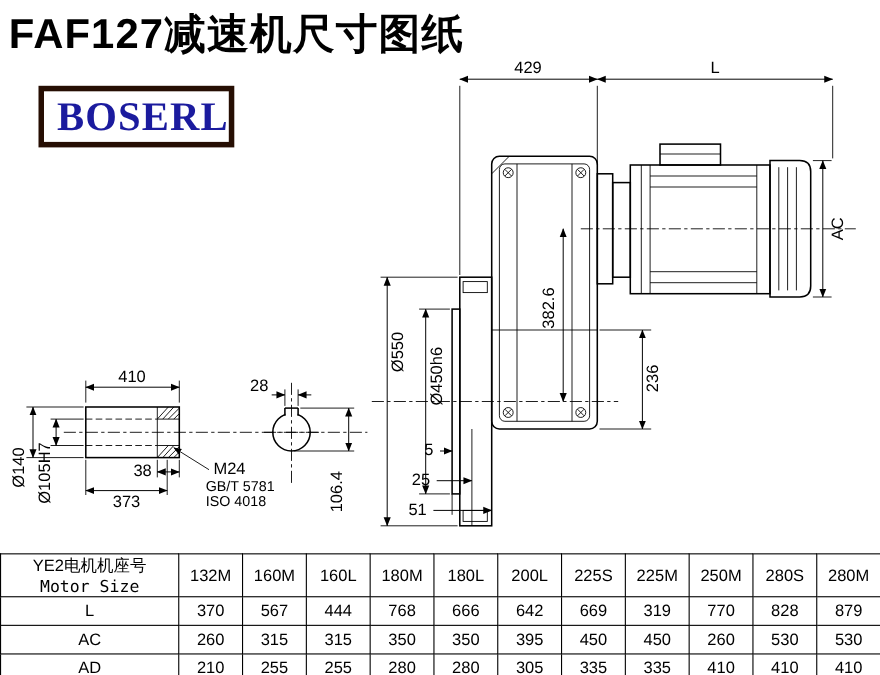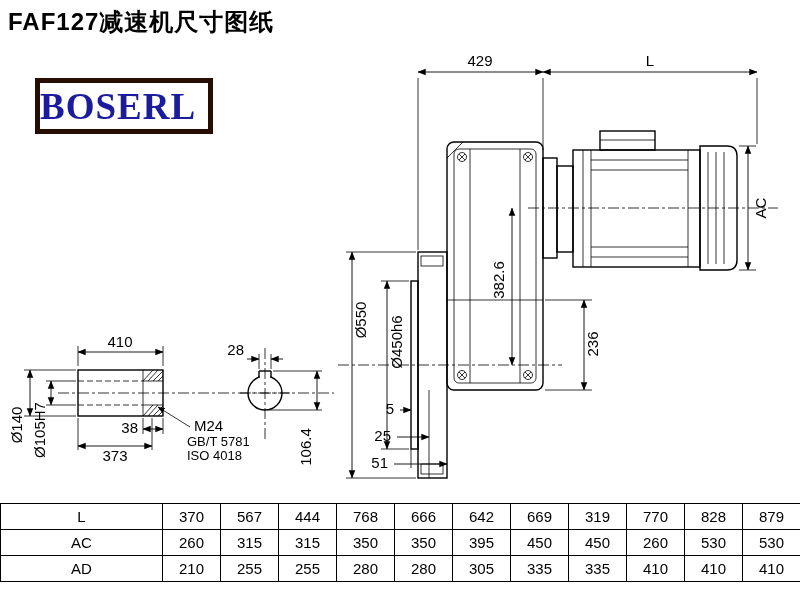--- a/index.html
+++ b/index.html
@@ -1,20 +1,20 @@
 <!DOCTYPE html>
 <html><head>
 <meta charset="utf-8">
 <style>
   html,body{margin:0;padding:0;}
   body{width:800px;height:614px;position:relative;background:#fff;overflow:hidden;
        font-family:"Liberation Sans",sans-serif;color:#000;}
-  .title{position:absolute;left:8px;top:6px;font-size:24px;font-weight:bold;letter-spacing:1px;}
+  .title{position:absolute;left:8px;top:6px;font-size:38px;font-weight:bold;letter-spacing:1px;}
   .logo{position:absolute;left:35px;top:78px;width:168px;height:46px;border:5px solid #260e03;
-        display:flex;align-items:center;justify-content:flex-start;background:#fff;}
+        display:flex;align-items:center;justify-content:flex-end;background:#fff;}
   .logo span{font-family:"Liberation Serif",serif;font-weight:bold;font-size:37px;color:#1b1b9e;letter-spacing:1px;}
   svg.draw{position:absolute;left:0;top:0;}
   .ol{fill:none;stroke:#000;stroke-width:1.4;}
   .thin{fill:none;stroke:#000;stroke-width:0.8;}
   .dim{fill:none;stroke:#000;stroke-width:0.9;}
   .cl{fill:none;stroke:#000;stroke-width:0.8;stroke-dasharray:11 3 3 3;}
   .hid{fill:none;stroke:#000;stroke-width:0.8;stroke-dasharray:6 3;}
   text.t{font-family:"Liberation Sans",sans-serif;font-size:15px;fill:#000;}
   text.s{font-size:13px;}
   .spec-table{position:absolute;left:0;top:503px;width:800px;border-collapse:collapse;
@@ -210,20 +210,37 @@
       <col style="width:58px">
     <col style="width:58px">
       <col style="width:58px">
       <col style="width:58px">
       <col style="width:58px">
     <col style="width:58px">
       <col style="width:58px">
       <col style="width:58px">
   </colgroup>
   <tbody>
+    <tr class="hdr">
+      <th>
+        <div>YE2电机机座号</div>
+        <div class="en">Motor Size</div>
+      </th>
+      <th>132M</th>
+      <th>160M</th>
+      <th>160L</th>
+      <th>180M</th>
+      <th>180L</th>
+      <th>200L</th>
+      <th>225S</th>
+      <th>225M</th>
+      <th>250M</th>
+      <th>280S</th>
+      <th>280M</th>
+    </tr>
     <tr>
       <th>L</th>
       <td>370</td>
       <td>567</td>
       <td>444</td>
       <td>768</td>
       <td>666</td>
       <td>642</td>
       <td>669</td>
       <td>319</td>

